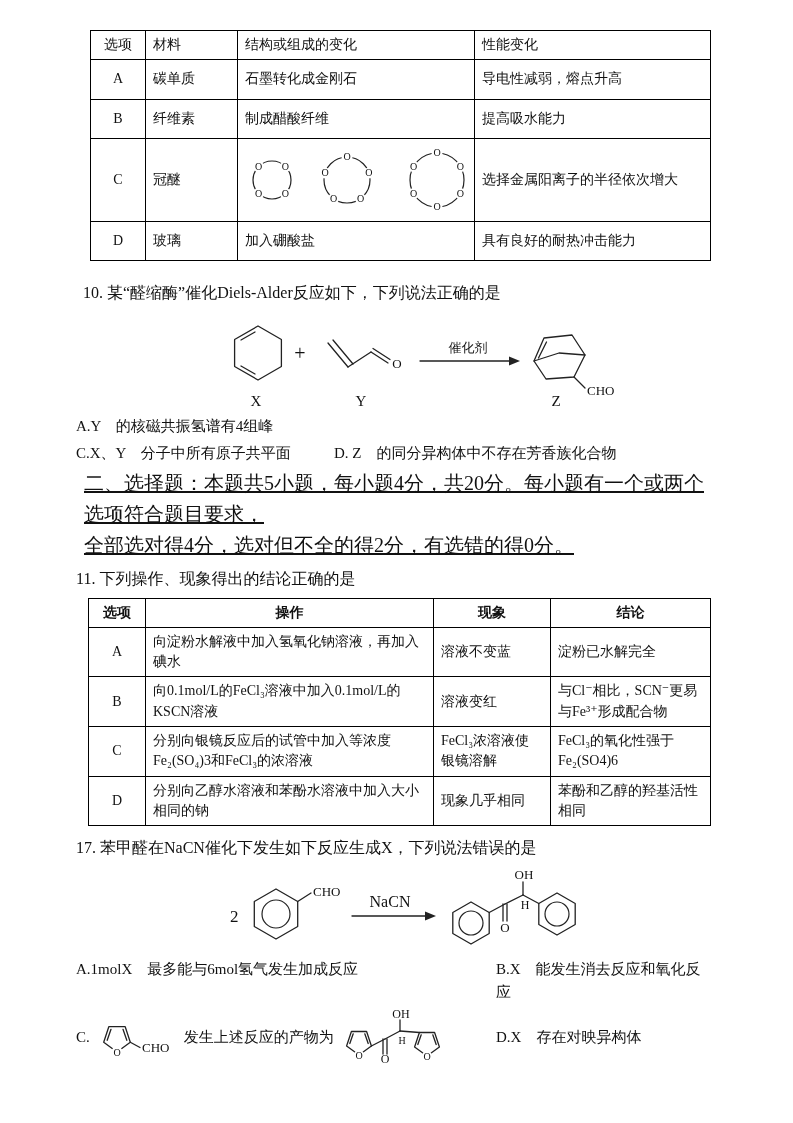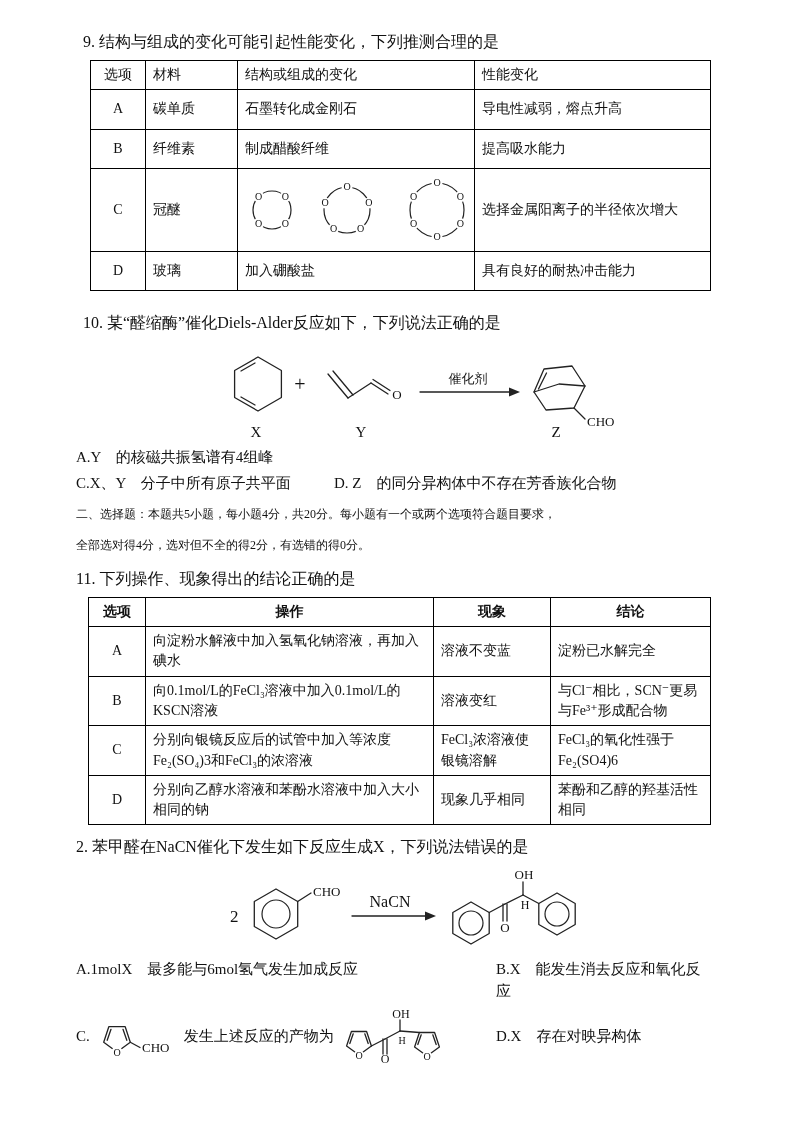--- a/index.html
+++ b/index.html
@@ -29,41 +29,40 @@
   .diagram { display:block; }
   .q10-diagram { margin:2px 0 2px 152px; }
   .q12-diagram { margin:2px 0 4px 148px; }
 
   .opt-row { display:flex; align-items:flex-start; font-size:15px; line-height:1.5; margin:4px 0; }
   .opt-row .first { width:258px; flex:none; }
   .opt-row.q12 .first { width:420px; flex:none; }
   .opt-row.structs { align-items:center; }
   .c-group { width:420px; flex:none; display:flex; align-items:center; gap:3px; }
 
-  .section-head { font-size:12px; line-height:31px; margin:4px 0 6px 0; }
+  .section-head { font-size:20px; line-height:31px; margin:4px 0 6px 8px;text-decoration:underline; }
 
   
   svg text { font-family:"Liberation Serif","DejaVu Serif","DejaVu Sans",serif; fill:#111; }
   .bond { stroke:#222; stroke-width:1.3; fill:none; stroke-linejoin:round; stroke-linecap:round; }
   .ring { stroke:#222; stroke-width:1.2; fill:none; }
   .mask { fill:#fff; stroke:none; }
   .atom { font-size:10px; text-anchor:middle; }
   .atom12 { font-size:12px; text-anchor:middle; }
   .atom13 { font-size:13px; text-anchor:middle; }
   .grouplbl { font-size:13px; }
   .biglbl { font-size:15px; text-anchor:middle; }
   .arrowhead { fill:#222; stroke:none; }
 </style>
 </head>
 <body>
 
 <div class="page">
 
   <section>
-    <p class="stem indent">9. 结构与组成的变化可能引起性能变化，下列推测合理的是</p>
 
     <table class="tbl q9">
       <colgroup>
           <col style="width:55px">
           <col style="width:92px">
           <col style="width:237px">
           <col style="width:236px">
         </colgroup>
       <tbody>
           <tr>
@@ -232,21 +231,21 @@
         <td class="opt">D</td>
         <td>分别向乙醇水溶液和苯酚水溶液中加入大小相同的钠</td>
         <td>现象几乎相同</td>
         <td>苯酚和乙醇的羟基活性相同</td>
       </tr>
     </tbody>
       </table>
   </section>
 
   <section>
-    <p class="stem">2. 苯甲醛在NaCN催化下发生如下反应生成X，下列说法错误的是</p>
+    <p class="stem">17. 苯甲醛在NaCN催化下发生如下反应生成X，下列说法错误的是</p>
 
     <svg class="diagram q12-diagram" width="430" height="88" viewBox="0 0 430 88">
 
       <text x="6" y="56" style="font-size:17px">2</text>
       <g>
         <path class="bond" d="M52,23 L30.3,35.5 L30.3,60.5 L52,73 L73.7,60.5 L73.7,35.5 Z"></path>
         <circle class="ring" cx="52" cy="48" r="14"></circle>
         <path class="bond" d="M73.7,35.5 L87,27"></path>
         <text class="grouplbl" x="89" y="30">CHO</text>
       </g>

